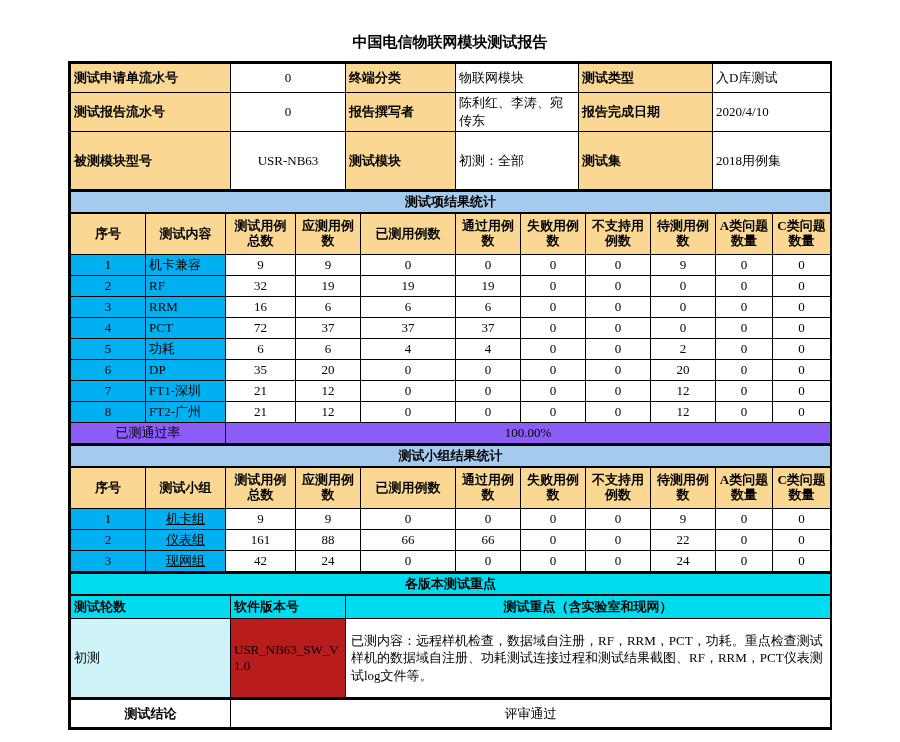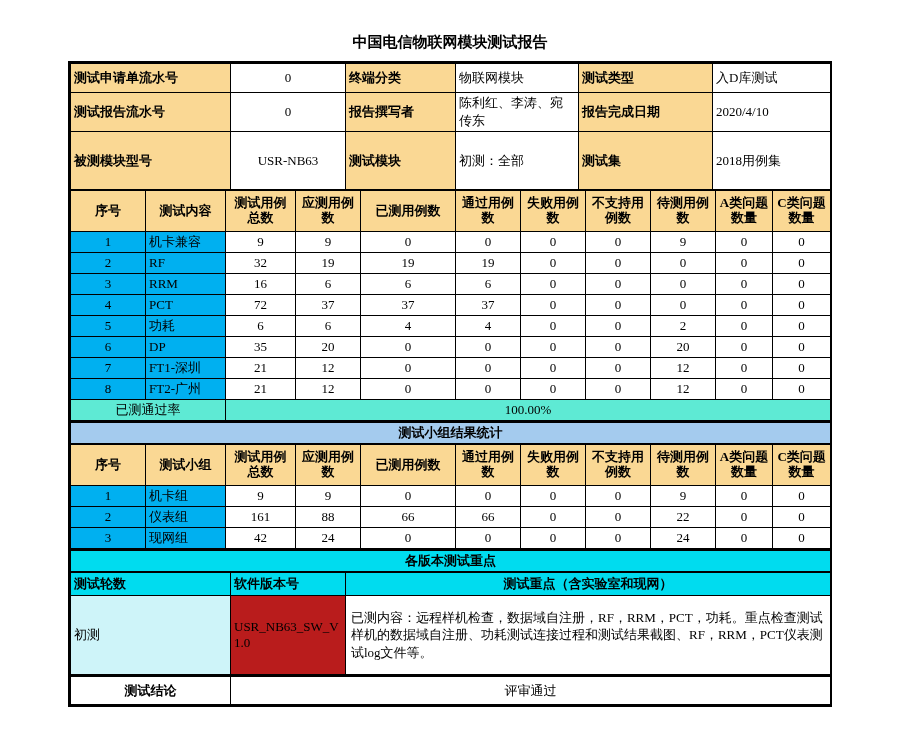--- a/index.html
+++ b/index.html
@@ -33,24 +33,24 @@
     background:#A4CBEE;font-weight:bold;text-align:center;height:17px;
     border-top:2px solid #000;border-bottom:2px solid #000;
   }
   
   .stats th{
     background:#FAD894;font-weight:bold;text-align:center;height:38px;
     line-height:1.15;
   }
   .c-no{background:#00B0F0;text-align:center;height:18px;}
   .c-name{background:#00B0F0;text-align:left;height:18px;}
-  .c-name.center{text-align:left;}
+  .c-name.center{text-align:center;text-decoration:underline;}
   .c-val{background:#fff;text-align:center;height:18px;}
   .total td{background:#FFC000;text-align:center;height:18px;border-top:2px solid #000;border-bottom:2px solid #000;}
-  .passrate td{height:16px;text-align:center;background:#5eead4;}
+  .passrate td{height:16px;text-align:center;background:#8b5cf6;}
   .passrate .pr-lbl{text-align:center;}
   
   .banner-cyan td{
     background:#00DCEF;font-weight:bold;text-align:center;height:18px;
     border-top:2px solid #000;border-bottom:2px solid #000;
   }
   .focus-head td{background:#00DCEF;font-weight:bold;height:20px;}
   .focus-head .fh-c{text-align:center;}
   .focus-row td{height:74px;}
   .round-cell{background:#CEF4F9;text-align:left;}
@@ -115,20 +115,23 @@
           <col style="width:65px">
           <col style="width:95px">
           <col style="width:65px">
           <col style="width:65px">
           <col style="width:65px">
           <col style="width:65px">
           <col style="width:57px">
           <col style="width:58px">
         </colgroup>
       <tbody>
+          <tr class="banner">
+        <td colspan="11">测试项结果统计</td>
+      </tr>
       <tr>
         <th>序号</th>
         <th>测试内容</th>
         <th>测试用例总数</th>
         <th>应测用例数</th>
         <th>已测用例数</th>
         <th>通过用例数</th>
         <th>失败用例数</th>
         <th>不支持用例数</th>
         <th>待测用例数</th>

